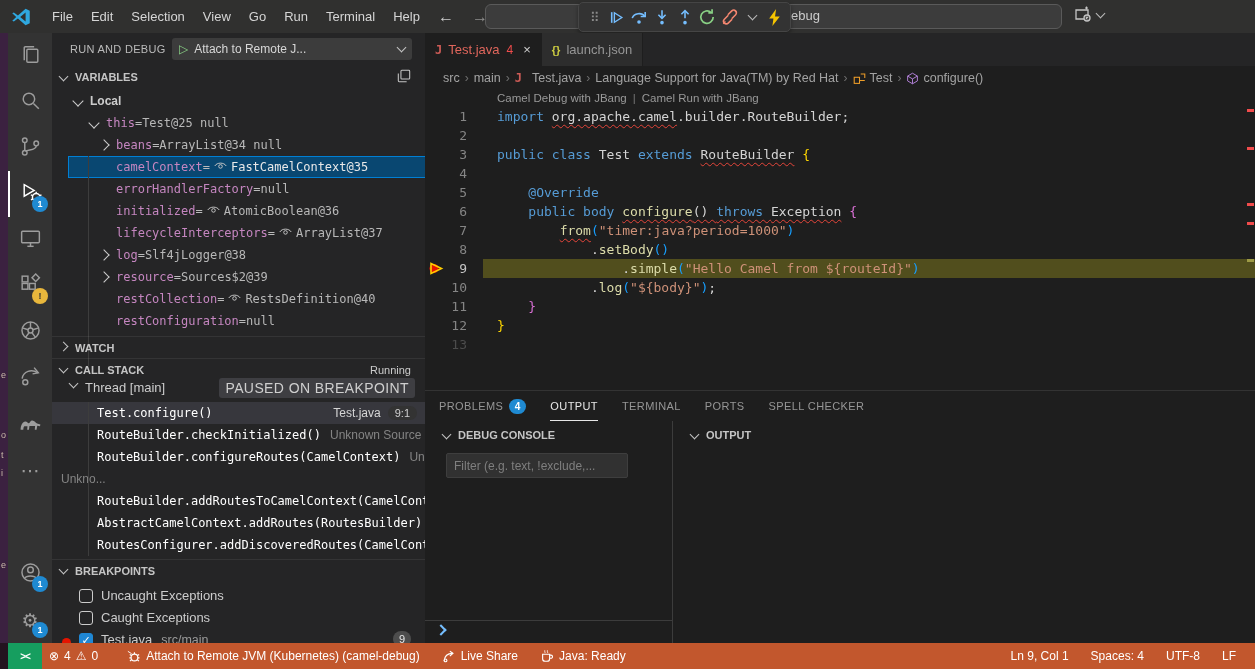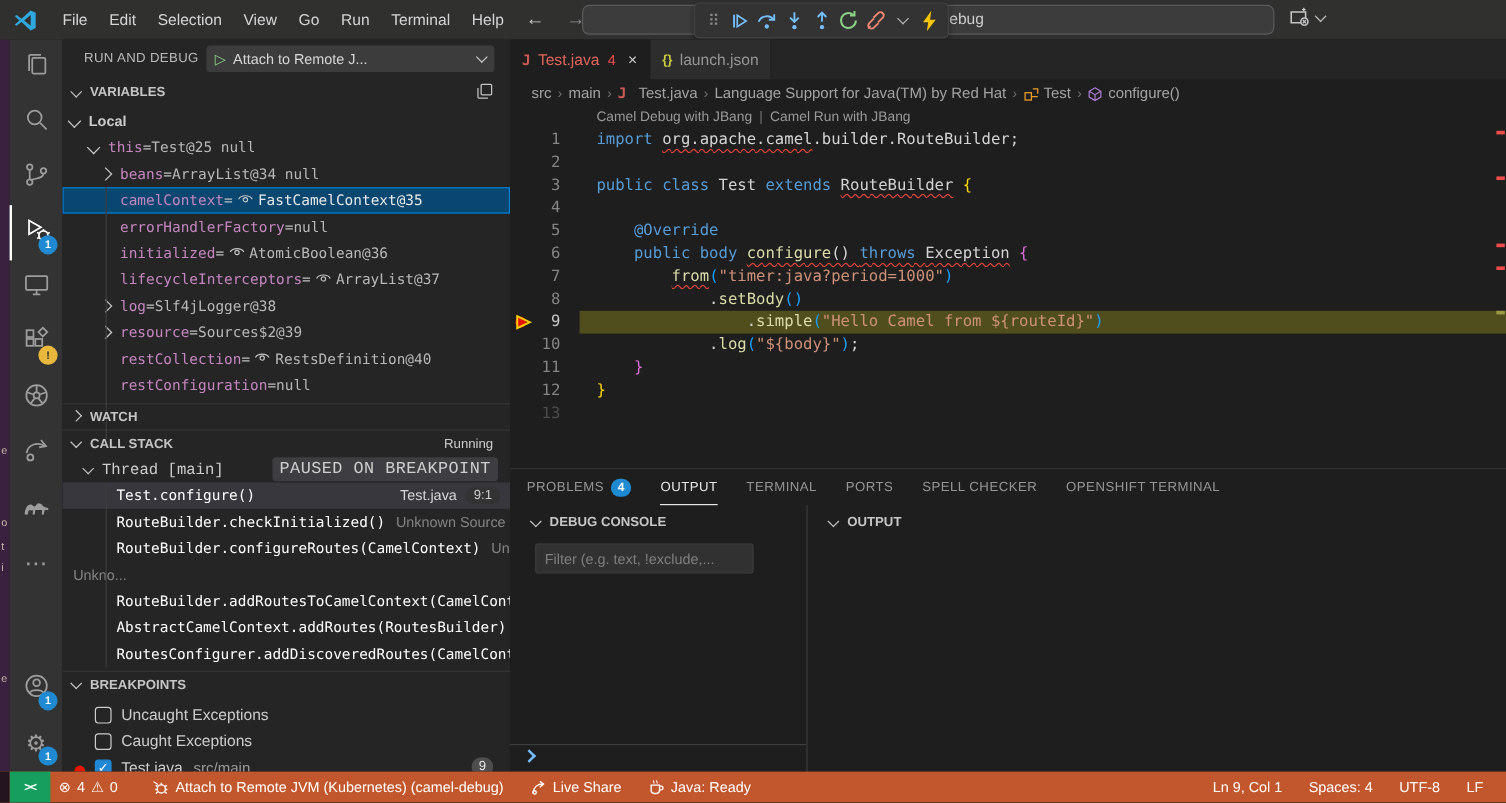--- a/index.html
+++ b/index.html
@@ -42,42 +42,42 @@
   .sb-title { color:#bbbbbb; font-size:11px; margin-left:18px; letter-spacing:.3px; }
   .cfg-dd { position:absolute; left:120px; top:5px; width:240px; height:22px; background:#3c3c3c; border-radius:3px; display:flex; align-items:center; padding:0 7px; }
   .cfg-dd .play { color:#89d185; font-size:12px; margin-right:6px; }
   .cfg-dd .cfg-label { color:#d7d7d7; font-size:12px; flex:1; white-space:nowrap; overflow:hidden; }
   .gear-btn, .more-btn { color:#c5c5c5; margin-left:10px; font-size:15px; }
   .sect-hdr { position:absolute; left:0; width:373px; height:22px; display:flex; align-items:center; color:#c5c5c5; font-size:11px; font-weight:bold; }
   .sect-hdr.bordered { border-top:1px solid rgba(255,255,255,.07); }
   .sect-right { margin-left:auto; margin-right:14px; font-weight:normal; font-size:11px; color:#cccccc; }
   .chev { display:inline-block; width:7px; height:7px; border-right:1.4px solid #c5c5c5; border-bottom:1.4px solid #c5c5c5; transform:rotate(45deg); margin:0 8px 2px 8px; }
   .chev.r { transform:rotate(-45deg); }
-  .var-row { position:absolute; left:0; width:373px; height:22px; display:flex; align-items:center; font-family:"DejaVu Sans Mono", monospace; font-size:12px; white-space:nowrap; overflow:hidden;text-align:right; }
+  .var-row { position:absolute; left:16px; width:373px; height:22px; display:flex; align-items:center; font-family:"DejaVu Sans Mono", monospace; font-size:12px; white-space:nowrap; overflow:hidden;text-align:right; }
   .var-row .twist { width:8px; height:8px; border-right:1.3px solid #cccccc; border-bottom:1.3px solid #cccccc; display:inline-block; flex:none; }
   .twist.open { transform:rotate(45deg); }
   .twist.closed { transform:rotate(-45deg); }
   .var-name { color:#c586c0; }
   .scope-name { color:#cccccc; font-weight:bold; font-family:"Liberation Sans",sans-serif; font-size:12px; }
   .var-eq { color:#bbbbbb; }
   .var-val { color:#b8b8b8; }
   .var-row.selected { background:#094771; outline:1px solid #007fd4; outline-offset:-1px; }
   .var-row.selected .var-val { color:#e8e8e8; }
   .eye { margin:0 4px; flex:none; }
   .guide { position:absolute; width:1px; background:#3d3d3d; }
 
   .stack-row { position:absolute; left:0; width:373px; height:22px; display:flex; align-items:center; white-space:nowrap; overflow:hidden; }
   .stack-row .fname { font-family:"DejaVu Sans Mono", monospace; font-size:12px; color:#ffffff; margin-left:45px; }
   .stack-row .floc { font-size:12px; color:#848484; margin-left:9px; }
   .stack-row.selected { background:#37373d; }
   .stack-row .fright { margin-left:auto; margin-right:8px; display:flex; align-items:center; gap:7px; }
   .stack-row .ffile { font-size:12px; color:#d6d6d6; }
   .pill { background:#333333; border-radius:9px; padding:1px 7px; font-size:11px; color:#d0d0d0; }
   .badge-pill { background:#3e3e42; border-radius:3px; padding:2px 6px; font-size:14px; color:#cfcfcf; letter-spacing:.4px; }
-  .thread-row { position:absolute; left:0; width:373px; height:22px; display:flex; align-items:center; color:#cccccc; font-size:13px;font-family:Liberation Mono, monospace; }
+  .thread-row { position:absolute; left:0; width:373px; height:22px; display:flex; color:#cccccc; font-size:13px; }
 
   .bp-row { position:absolute; left:0; width:373px; height:22px; display:flex; align-items:flex-end; font-size:13px; color:#cccccc; }
   .bp-dot { width:9px; height:9px; border-radius:50%; background:#e51400; margin-left:10px; flex:none; }
   .bp-dot.hidden { visibility:hidden; }
   .cbox { width:14px; height:14px; border:1px solid #cccccc; border-radius:3px; margin:0 8px 0 8px; flex:none; background:transparent; }
   .cbox.checked { background:#1f87d4; border-color:#1f87d4; color:#fff; font-size:11px; line-height:13px; text-align:center; }
   .bp-detail { color:#9a9a9a; margin-left:9px; font-size:12.5px; }
   .bp-badge { margin-left:auto; margin-right:14px; background:#4d4d4d; color:#e8e8e8; border-radius:9px; min-width:18px; height:16px; font-size:11px; line-height:16px; text-align:center; }
 
   
@@ -576,23 +576,20 @@
         </div>
         <div class="ptab">
           <span>TERMINAL</span>
         </div>
         <div class="ptab">
           <span>PORTS</span>
         </div>
         <div class="ptab">
           <span>SPELL CHECKER</span>
         </div>
-        <div class="ptab">
-          <span>OPENSHIFT TERMINAL</span>
-        </div>
       </div>
     <div class="pane-hdr" style="left:10px">
       <span class="chev"></span>
       <span>DEBUG CONSOLE</span>
     </div>
     <div class="pane-hdr" style="left:258px">
       <span class="chev"></span>
       <span>OUTPUT</span>
     </div>
     <div class="pane-div"></div>

